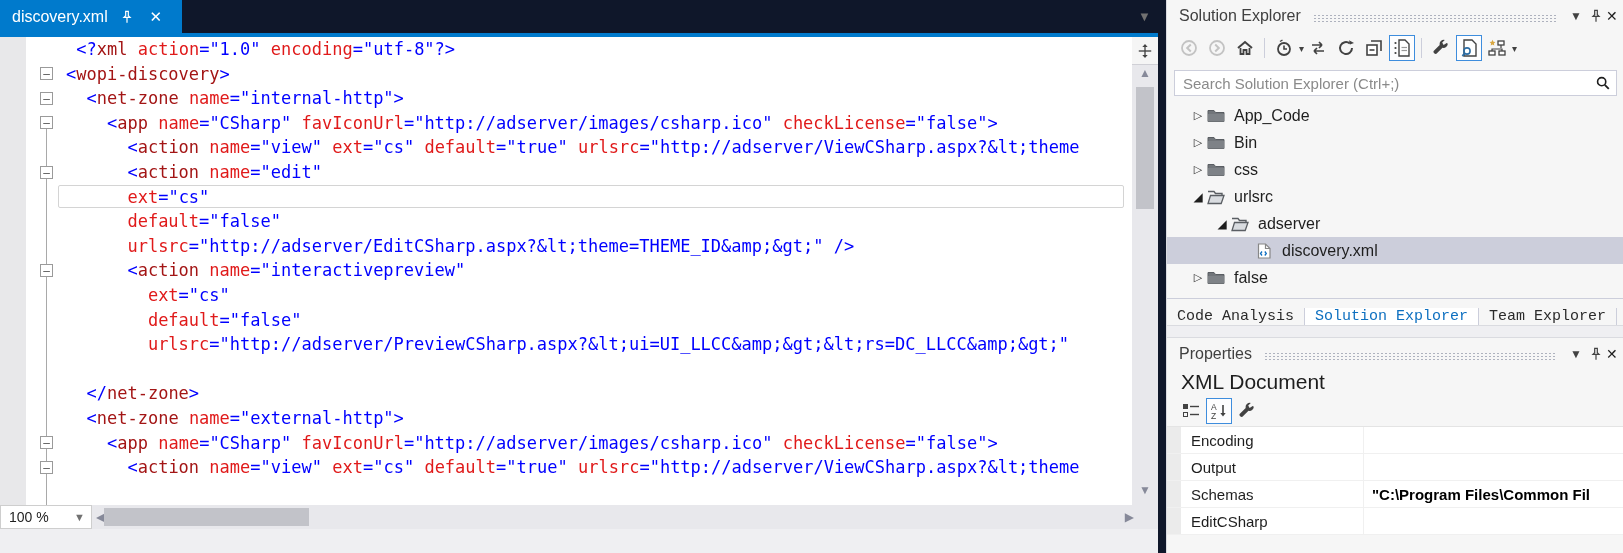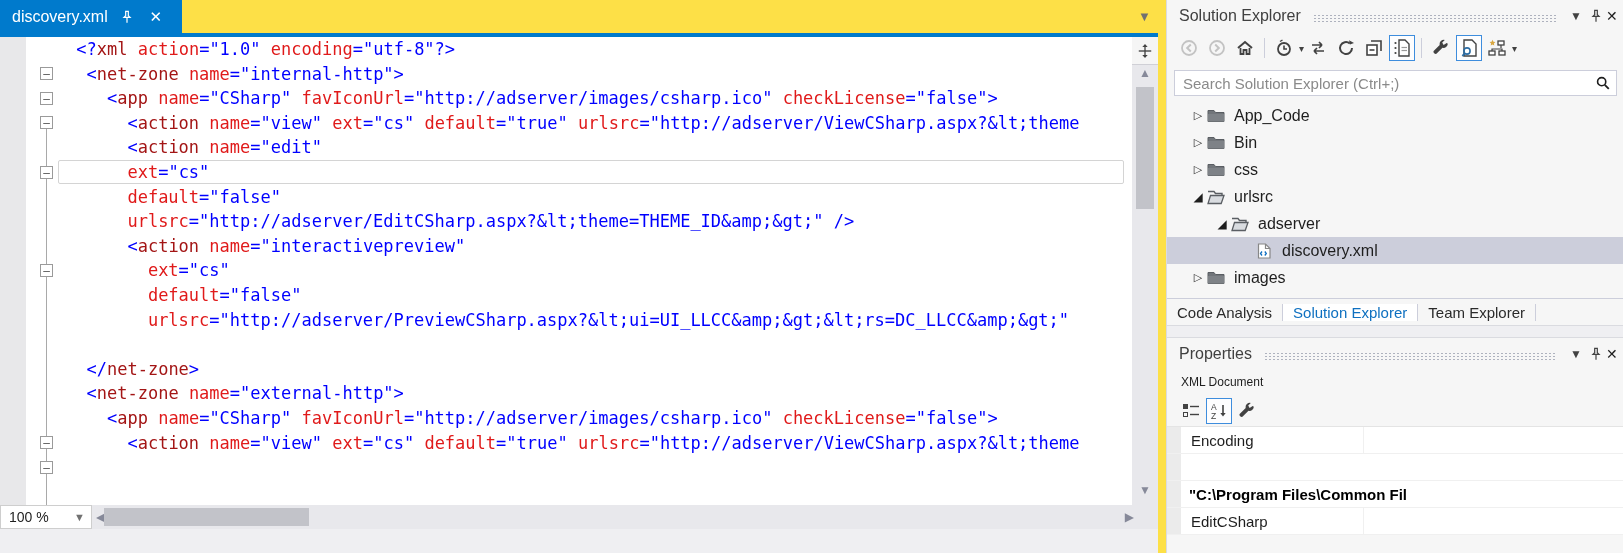--- a/index.html
+++ b/index.html
@@ -1,16 +1,16 @@
 <!DOCTYPE html>
 <html><head>
 <meta charset="utf-8">
 <style>
   html,body{margin:0;padding:0;background:#EFEFF2;font-family:"Liberation Sans",sans-serif;}
-  .window{position:relative;width:1623px;height:553px;overflow:hidden;background:#fde047;}
+  .window{position:relative;width:1623px;height:553px;overflow:hidden;background:#0f172a;}
 
   
   .editor-region{position:absolute;left:0;top:0;width:1160px;height:553px;}
   .doc-tab{position:absolute;left:0;top:0;width:182px;height:33px;background:#007ACC;color:#FFF;
     display:flex;align-items:center;font-size:16px;}
   .doc-tab .tab-title{padding-left:12px;white-space:nowrap;}
   .tab-ico{width:20px;height:18px;margin-left:9px;display:flex;align-items:center;justify-content:center;}
   .tab-close{font-size:15px;line-height:1;}
   .tab-underline{position:absolute;left:0;top:33px;width:1158px;height:4px;background:#007ACC;}
   .tabwell-chevron{position:absolute;left:1138px;top:9px;color:#717171;font-size:13px;}
@@ -71,26 +71,26 @@
 
   .se-tree{height:196px;overflow:hidden;}
   .tree-row{display:flex;align-items:center;height:27px;font-size:16px;color:#1E1E1E;}
   .tree-row.selected{background:#CCCEDB;}
   .tw-arrow{width:18px;text-align:center;font-size:11px;color:#1E1E1E;flex:none;}
   .tw-arrow.exp{font-size:12px;}
   .tw-icon{width:20px;height:16px;margin-right:7px;flex:none;display:flex;align-items:center;}
   .tw-icon svg{width:18px;height:16px;}
   .tw-label{white-space:nowrap;}
 
-  .se-tabs{display:flex;height:26px;border-top:1px solid #CCCEDB;background:#F6F6F6;align-items:center;}
+  .se-tabs{display:flex;height:26px;border-top:1px solid #CCCEDB;background:#F6F6F6;align-items:flex-end;font-family:Liberation Mono, monospace;}
   .se-tab{display:flex;align-items:center;padding:0 10px;font-size:15px;color:#2B2B2B;border-right:1px solid #CCCEDB;}
   .se-tab.active{background:#FFF;color:#0E70C0;}
   .panel-gap{height:11px;background:#EFEFF2;border-top:1px solid #DADBE0;border-bottom:1px solid #DADBE0;}
 
-  .props-object{height:28px;display:flex;align-items:center;padding-left:14px;font-size:12px;color:#1E1E1E;}
+  .props-object{height:28px;display:flex;align-items:center;padding-left:14px;font-size:21px;color:#1E1E1E;}
   .props-toolbar{display:flex;align-items:center;height:30px;padding-left:10px;}
   .props-grid{background:#FFF;border-top:1px solid #E4E4E4;}
   .pg-row{display:flex;height:26px;border-bottom:1px solid #F0F0F0;font-size:15px;align-items:stretch;}
   .pg-margin{width:14px;background:#EBEBEB;flex:none;}
   .pg-name{width:172px;flex:none;display:flex;align-items:center;padding-left:10px;color:#1E1E1E;border-right:1px solid #F0F0F0;}
   .pg-value{flex:1;display:flex;align-items:center;padding-left:8px;font-weight:bold;color:#000;white-space:nowrap;overflow:hidden;}
 </style>
 </head>
 <body>
 
@@ -108,20 +108,21 @@
       <span class="tab-ico tab-close">✕</span>
     </div>
     <div class="tabwell-chevron">▼</div>
     <div class="tab-underline"></div>
 
     <div class="editor-body">
       <div class="indicator-margin"></div>
       <div class="fold-line"></div>
       <div class="code-area">
           <div class="cl"><span class="sT"> </span><span class="sD">&lt;?</span><span class="sE">xml</span><span class="sT"> </span><span class="sA">action</span><span class="sD">=</span><span class="sV">"1.0"</span><span class="sT"> </span><span class="sA">encoding</span><span class="sD">=</span><span class="sV">"utf-8"</span><span class="sD">?&gt;</span></div>
+          <div class="cl"><span class="sD">&lt;</span><span class="sE">wopi-discovery</span><span class="sD">&gt;</span></div>
           <div class="cl"><span class="sT">  </span><span class="sD">&lt;</span><span class="sE">net-zone</span><span class="sT"> </span><span class="sA">name</span><span class="sD">=</span><span class="sV">"internal-http"</span><span class="sD">&gt;</span></div>
           <div class="cl"><span class="sT">    </span><span class="sD">&lt;</span><span class="sE">app</span><span class="sT"> </span><span class="sA">name</span><span class="sD">=</span><span class="sV">"CSharp"</span><span class="sT"> </span><span class="sA">favIconUrl</span><span class="sD">=</span><span class="sV">"</span><span class="sU">http://adserver/images/csharp.ico</span><span class="sV">"</span><span class="sT"> </span><span class="sA">checkLicense</span><span class="sD">=</span><span class="sV">"false"</span><span class="sD">&gt;</span></div>
           <div class="cl"><span class="sT">      </span><span class="sD">&lt;</span><span class="sE">action</span><span class="sT"> </span><span class="sA">name</span><span class="sD">=</span><span class="sV">"view"</span><span class="sT"> </span><span class="sA">ext</span><span class="sD">=</span><span class="sV">"cs"</span><span class="sT"> </span><span class="sA">default</span><span class="sD">=</span><span class="sV">"true"</span><span class="sT"> </span><span class="sA">urlsrc</span><span class="sD">=</span><span class="sV">"</span><span class="sU">http://adserver/ViewCSharp.aspx?&amp;lt;theme</span></div>
           <div class="cl"><span class="sT">      </span><span class="sD">&lt;</span><span class="sE">action</span><span class="sT"> </span><span class="sA">name</span><span class="sD">=</span><span class="sV">"edit"</span></div>
           <div class="cl cur"><span class="sT">      </span><span class="sA">ext</span><span class="sD">=</span><span class="sV">"cs"</span></div>
           <div class="cl"><span class="sT">      </span><span class="sA">default</span><span class="sD">=</span><span class="sV">"false"</span></div>
           <div class="cl"><span class="sT">      </span><span class="sA">urlsrc</span><span class="sD">=</span><span class="sV">"</span><span class="sU">http://adserver/EditCSharp.aspx?&amp;lt;theme=THEME_ID&amp;amp;&amp;gt;</span><span class="sV">"</span><span class="sT"> </span><span class="sD">/&gt;</span></div>
           <div class="cl"><span class="sT">      </span><span class="sD">&lt;</span><span class="sE">action</span><span class="sT"> </span><span class="sA">name</span><span class="sD">=</span><span class="sV">"interactivepreview"</span></div>
           <div class="cl"><span class="sT">        </span><span class="sA">ext</span><span class="sD">=</span><span class="sV">"cs"</span></div>
           <div class="cl"><span class="sT">        </span><span class="sA">default</span><span class="sD">=</span><span class="sV">"false"</span></div>
@@ -342,21 +343,21 @@
           <span class="tw-label">discovery.xml</span>
         </div>
         <div class="tree-row" style="padding-left: 22px;">
           <span class="tw-arrow">▷</span>
           <span class="tw-icon">
             <svg viewBox="0 0 18 16">
               <path d="M1 2.5h6l1.5 2H17v9H1z" fill="#71757A" stroke="#5A5E63"></path>
               <path d="M1 6h16v7.5H1z" fill="#7E8287"></path>
             </svg>
           </span>
-          <span class="tw-label">images</span>
+          <span class="tw-label">false</span>
         </div>
       </div>
 
     <div class="se-tabs">
       <div class="se-tab">Code Analysis</div>
       <div class="se-tab active">Solution Explorer</div>
       <div class="se-tab">Team Explorer</div>
     </div>
 
     <div class="panel-gap"></div>
@@ -398,24 +399,26 @@
           </svg>
         </div>
       </div>
     <div class="props-grid" id="props-grid">
         <div class="pg-row">
           <div class="pg-margin"></div>
           <div class="pg-name">Encoding</div>
         </div>
         <div class="pg-row">
           <div class="pg-margin"></div>
+          <div class="pg-name">Output</div>
           <div class="pg-value"></div>
         </div>
         <div class="pg-row">
           <div class="pg-margin"></div>
+          <div class="pg-name">Schemas</div>
           <div class="pg-value">"C:\Program Files\Common Fil</div>
         </div>
         <div class="pg-row">
           <div class="pg-margin"></div>
           <div class="pg-name">EditCSharp</div>
           <div class="pg-value"></div>
         </div>
       </div>
   </div>
 </div>

